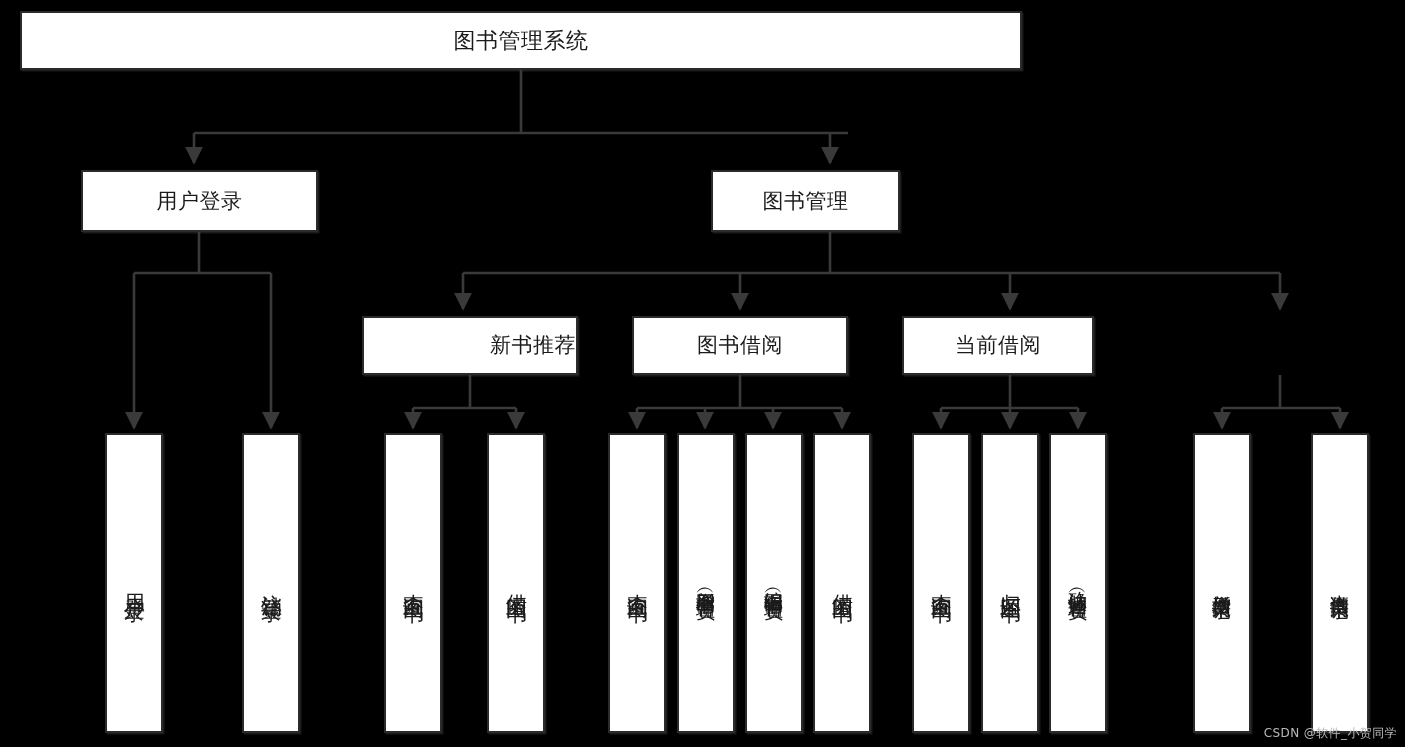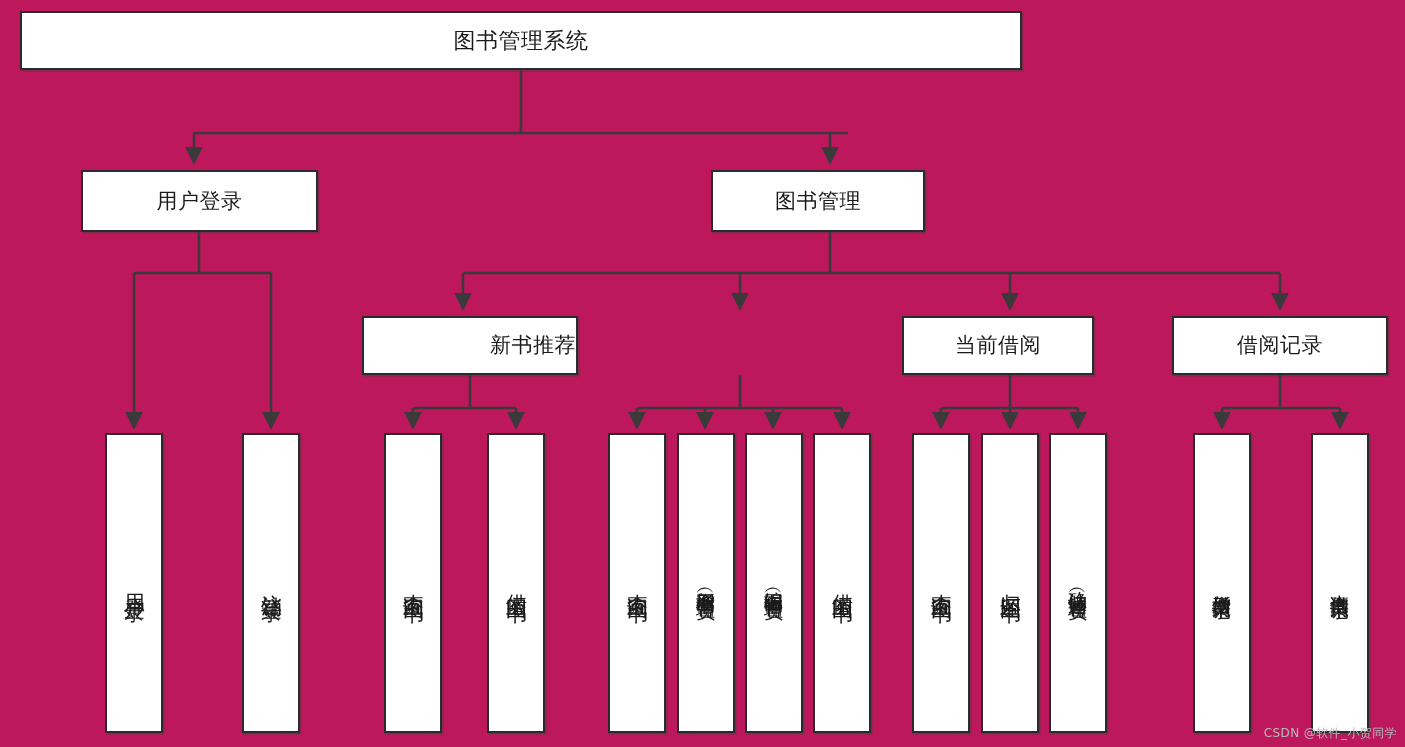--- a/index.html
+++ b/index.html
@@ -5,21 +5,21 @@
 <style>
   html, body {
     margin: 0;
     padding: 0;
     background: #ffffff;
   }
   #canvas {
     position: relative;
     width: 1405px;
     height: 747px;
-    background: #be185d;
+    background: #000000;
     overflow: hidden;
     font-family: "DejaVu Sans", "Liberation Sans", sans-serif;
   }
   #edges {
     position: absolute;
     left: 0;
     top: 0;
     width: 1405px;
     height: 747px;
     pointer-events: none;
@@ -133,33 +133,33 @@
     </g>
   </svg>
 
   <div class="node root horiz" style="left:20px; top:11px; width:1002px; height:59px;">
     <span class="label">图书管理系统</span>
   </div>
 
   <div class="node horiz" style="left:81px; top:170px; width:237px; height:62px;">
     <span class="label">用户登录</span>
   </div>
-  <div class="node horiz" style="left:711px; top:170px; width:214px; height:62px;">
+  <div class="node horiz" style="left:711px; top:170px; width:189px; height:62px;">
     <span class="label">图书管理</span>
   </div>
 
   <div class="node horiz" style="left:362px; top:316px; width:216px; height:59px;justify-content:flex-end;">
     <span class="label">新书推荐</span>
   </div>
+  <div class="node horiz" style="left:632px; top:316px; width:216px; height:59px;">
+    <span class="label">图书借阅</span>
+  </div>
   <div class="node horiz" style="left:902px; top:316px; width:192px; height:59px;">
     <span class="label">当前借阅</span>
   </div>
-  <div class="node horiz" style="left:1172px; top:316px; width:216px; height:59px;">
-    <span class="label">借阅记录</span>
-  </div>
 
   <div class="node vert" style="left:105px; top:433px; width:58px; height:300px;">
     <span class="label">用户登录</span>
   </div>
   <div class="node vert" style="left:242px; top:433px; width:58px; height:300px;">
     <span class="label">注销登录</span>
   </div>
 
   <div class="node vert" style="left:384px; top:433px; width:58px; height:300px;">
     <span class="label">查询图书</span>

